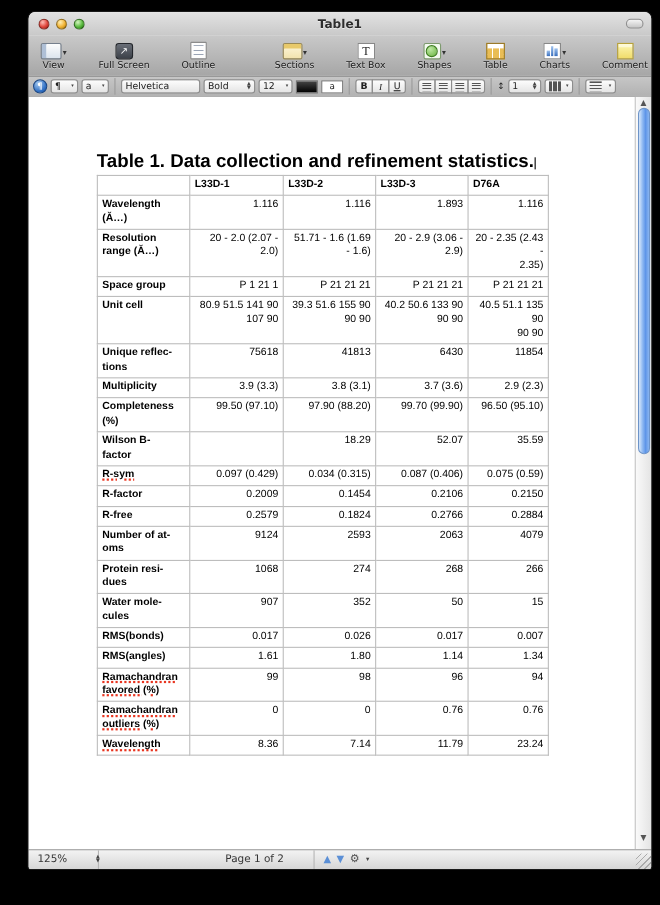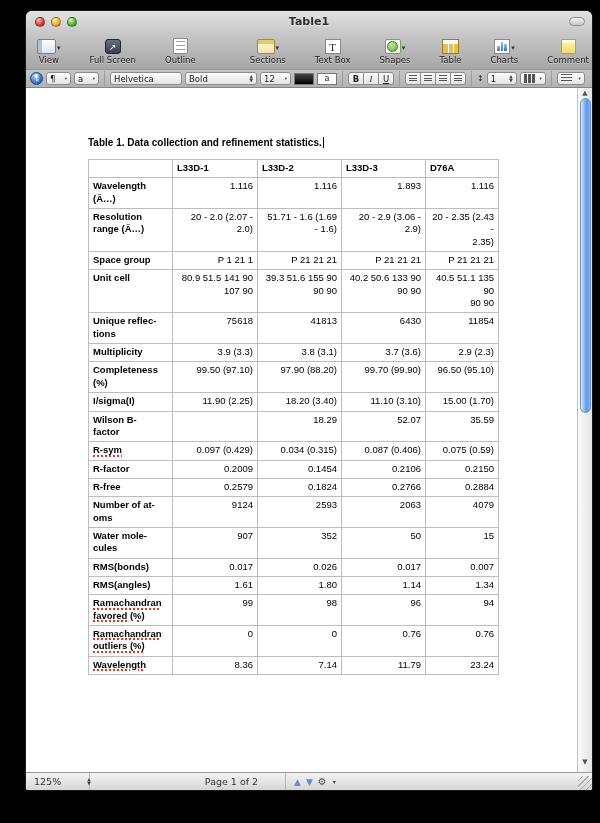--- a/index.html
+++ b/index.html
@@ -73,21 +73,21 @@
   .seg .fb-btn:first-child { border-radius:3px 0 0 3px; margin-left:0; }
   .seg .fb-btn:last-child { border-radius:0 3px 3px 0; }
   .b{font-weight:bold;} .i{font-style:italic; font-family:"Liberation Serif",serif;} .u{text-decoration:underline;}
   .al-ic { width:9px; height:8px; background:repeating-linear-gradient(#555 0 1px, transparent 1px 2.6px); }
   .cols-ic { width:11px; height:9px; background:repeating-linear-gradient(90deg,#555 0 3px,transparent 3px 4px); }
   .list-ic { width:11px; height:9px; background:repeating-linear-gradient(#555 0 1px, transparent 1px 3px); }
   .ls-ic { font-size:8px; }
 
   
   .content { flex:1 1 auto; position:relative; background:#fff; overflow:hidden; }
-  .doc-title { position:absolute; left:62px; top:49px; font-size:10px; font-weight:bold; color:#000; font-family:"Liberation Sans",sans-serif; }
+  .doc-title { position:absolute; left:62px; top:49px; font-size:17px; font-weight:bold; color:#000; font-family:"Liberation Sans",sans-serif; }
   .txt-caret { display:inline-block; width:1px; height:11px; background:#000; vertical-align:-2px; margin-left:1px; }
   table.stats { position:absolute; left:62px; top:71px; border-collapse:collapse; table-layout:fixed; width:410px;
                 font-size:9.5px; line-height:1.3; font-family:"Liberation Sans",sans-serif; color:#000; }
   table.stats th, table.stats td { border:1px solid #bdbdbd; padding:2px 4px 3px 4px; vertical-align:top; }
   table.stats th { text-align:left; font-weight:bold; }
   td.lbl { font-weight:bold; white-space:pre-line; }
   td.val { text-align:right; white-space:pre-line; }
   td.lbl.sq { text-decoration:underline dotted #e8341f 1.5px; text-underline-offset:2px; }
 
   
@@ -217,21 +217,21 @@
         <span class="updown" data-name="chevron-down-icon">▾</span>
       </span>
     <span class="fb-sep" data-name="separator"></span>
     <span class="fb-select" style="width:72px;gap:32px;" data-name="font-family-select">
         <span>Helvetica</span>
         <span class="updown" data-name="stepper-icon">
           <span>▲</span>
           <span>▼</span>
         </span>
       </span>
-    <span class="fb-select" style="width:72px;" data-name="typeface-select">
+    <span class="fb-select" style="width:47px;" data-name="typeface-select">
         <span>Bold</span>
         <span class="updown" data-name="stepper-icon">
           <span>▲</span>
           <span>▼</span>
         </span>
       </span>
     <span class="fb-select" style="width:31px;" data-name="font-size-select">
         <span>12</span>
         <span class="updown" data-name="chevron-down-icon">▾</span>
       </span>
@@ -353,27 +353,20 @@
           </tr>
           <tr data-name="table-row">
             <td class="lbl" data-name="row-label">Completeness
 (%)</td>
             <td class="val" data-name="cell-value">99.50 (97.10)</td>
             <td class="val" data-name="cell-value">97.90 (88.20)</td>
             <td class="val" data-name="cell-value">99.70 (99.90)</td>
             <td class="val" data-name="cell-value">96.50 (95.10)</td>
           </tr>
           <tr data-name="table-row">
-            <td class="lbl" data-name="row-label">I/sigma(I)</td>
-            <td class="val" data-name="cell-value">11.90 (2.25)</td>
-            <td class="val" data-name="cell-value">18.20 (3.40)</td>
-            <td class="val" data-name="cell-value">11.10 (3.10)</td>
-            <td class="val" data-name="cell-value">15.00 (1.70)</td>
-          </tr>
-          <tr data-name="table-row">
             <td class="lbl" data-name="row-label">Wilson B-
 factor</td>
             <td class="val" data-name="cell-value"></td>
             <td class="val" data-name="cell-value">18.29</td>
             <td class="val" data-name="cell-value">52.07</td>
             <td class="val" data-name="cell-value">35.59</td>
           </tr>
           <tr data-name="table-row">
             <td class="lbl sq" data-name="row-label">R-sym</td>
             <td class="val" data-name="cell-value">0.097 (0.429)</td>
@@ -397,20 +390,28 @@
           </tr>
           <tr data-name="table-row">
             <td class="lbl" data-name="row-label">Number of at-
 oms</td>
             <td class="val" data-name="cell-value">9124</td>
             <td class="val" data-name="cell-value">2593</td>
             <td class="val" data-name="cell-value">2063</td>
             <td class="val" data-name="cell-value">4079</td>
           </tr>
           <tr data-name="table-row">
+            <td class="lbl" data-name="row-label">Protein resi-
+dues</td>
+            <td class="val" data-name="cell-value">1068</td>
+            <td class="val" data-name="cell-value">274</td>
+            <td class="val" data-name="cell-value">268</td>
+            <td class="val" data-name="cell-value">266</td>
+          </tr>
+          <tr data-name="table-row">
             <td class="lbl" data-name="row-label">Water mole-
 cules</td>
             <td class="val" data-name="cell-value">907</td>
             <td class="val" data-name="cell-value">352</td>
             <td class="val" data-name="cell-value">50</td>
             <td class="val" data-name="cell-value">15</td>
           </tr>
           <tr data-name="table-row">
             <td class="lbl" data-name="row-label">RMS(bonds)</td>
             <td class="val" data-name="cell-value">0.017</td>

